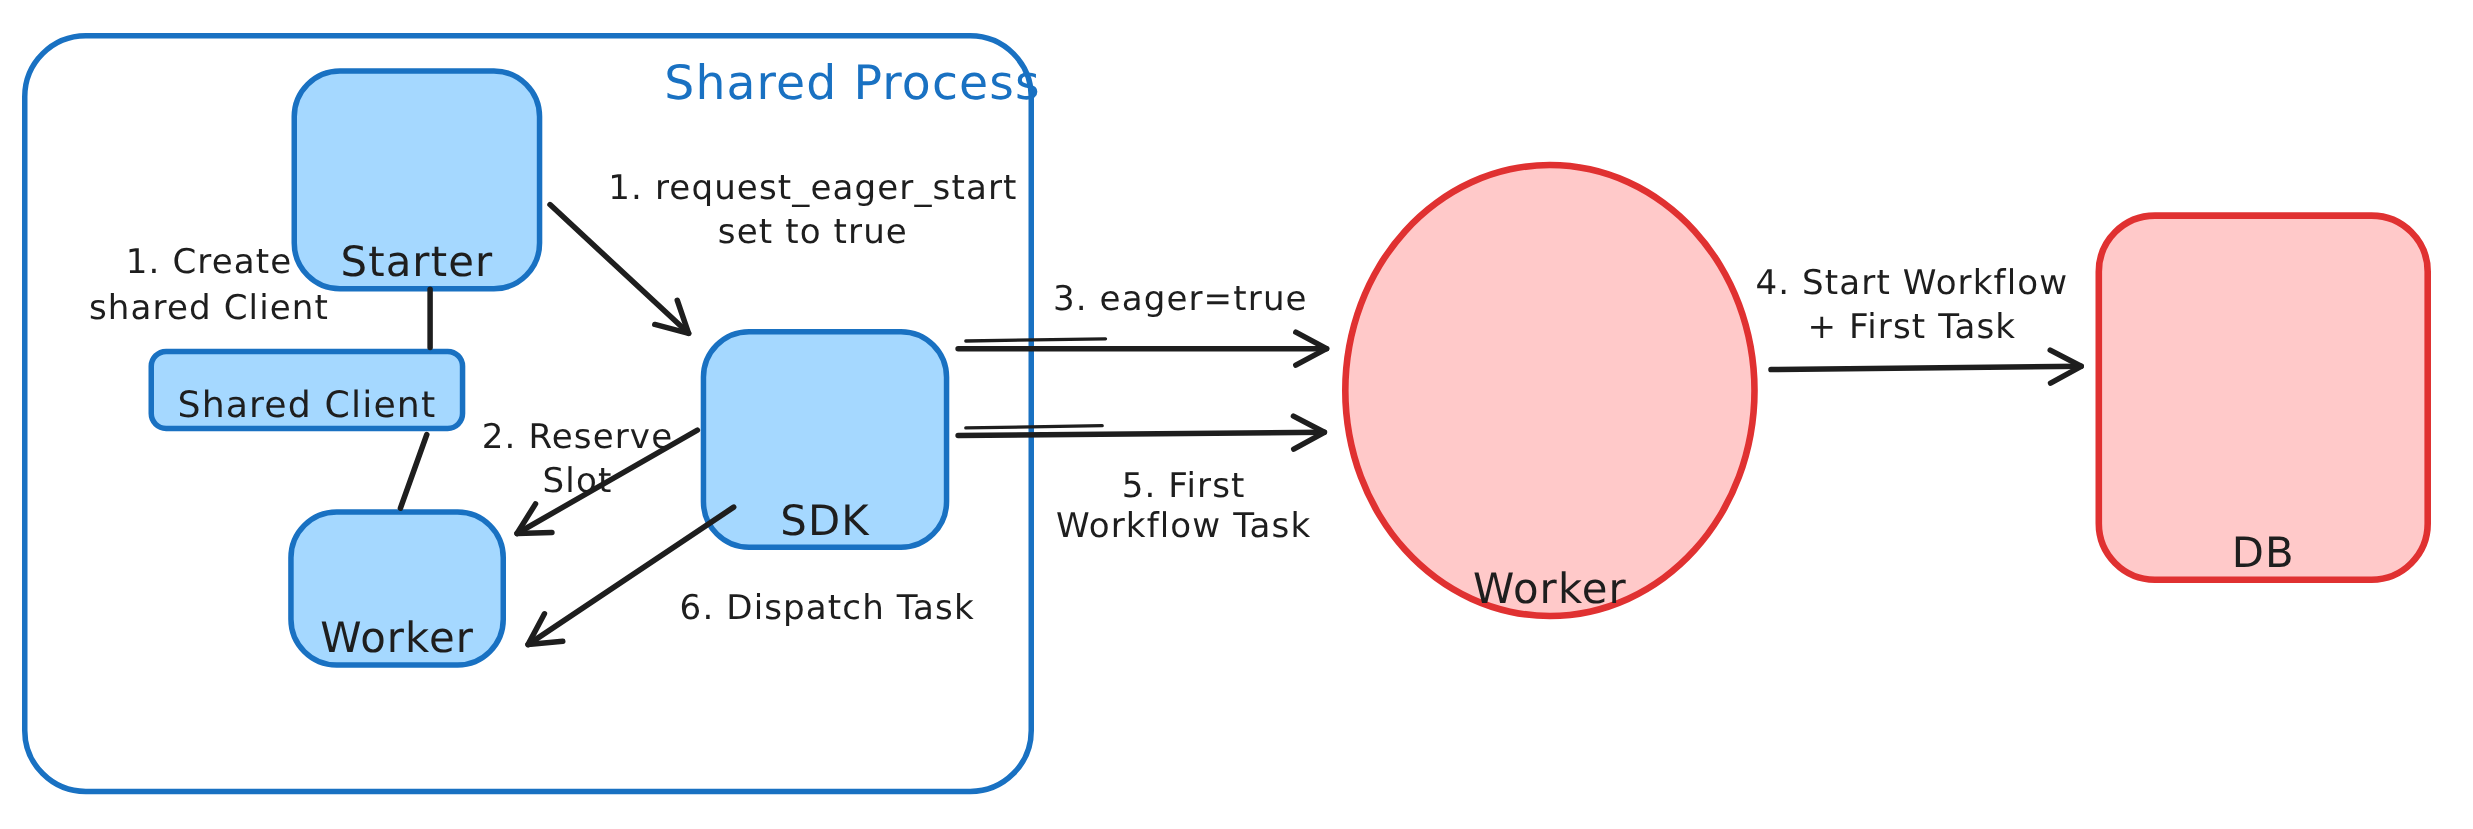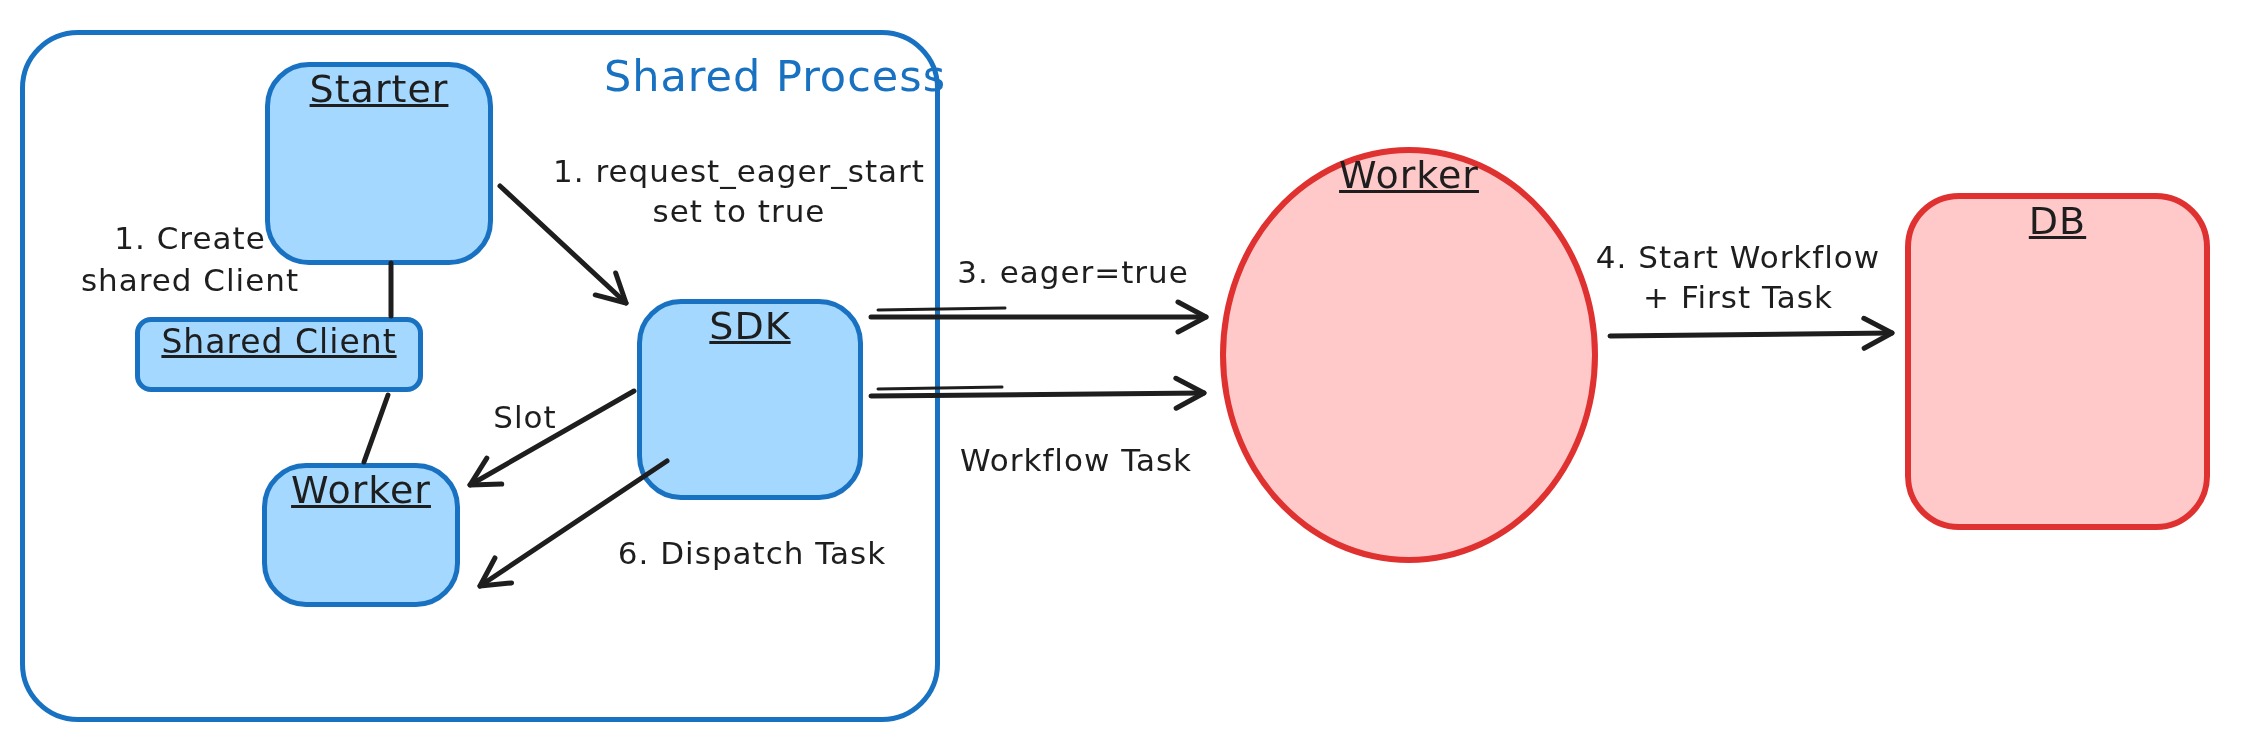--- a/index.html
+++ b/index.html
@@ -29,25 +29,24 @@
     color: #1971c2;
     font-size: 43px;
     letter-spacing: 1px;
     white-space: nowrap;
   }
   
   .node {
     position: absolute;
     box-sizing: border-box;
     display: flex;
-    align-items: flex-start;
+    align-items: flex-end;
     justify-content: center;
     text-align: center;
     white-space: nowrap;
-    text-decoration: underline;
   }
   .node.blue { border: 5px solid #1971c2; background: #a5d8ff; }
   .node.red  { border: 6px solid #e03131; background: #ffc9c9; }
   .node-label { font-size: 38px; letter-spacing: 1px; }
   .node-label.small { font-size: 33px; }
 
   #node-starter { left: 265px; top: 62px;  width: 228px; height: 203px; border-radius: 44px; }
   #node-shared-client { left: 135px; top: 317px; width: 288px; height: 75px; border-radius: 16px; }
   #node-worker { left: 262px; top: 463px; width: 198px; height: 144px; border-radius: 44px; }
   #node-sdk { left: 637px; top: 252px; width: 226px; height: 201px; border-radius: 44px; margin-top: 47px; }
@@ -115,28 +114,30 @@
     <div>1. Create</div>
     <div>shared Client</div>
   </div>
 
   <div class="annotation" id="ann-request-eager-start">
     <div>1. request_eager_start</div>
     <div>set to true</div>
   </div>
 
   <div class="annotation" id="ann-reserve-slot">
+    <div>2. Reserve</div>
     <div>Slot</div>
   </div>
 
   <div class="annotation" id="ann-eager-true">
     <div>3. eager=true</div>
   </div>
 
   <div class="annotation" id="ann-first-workflow-task">
+    <div>5. First</div>
     <div>Workflow Task</div>
   </div>
 
   <div class="annotation" id="ann-start-workflow">
     <div>4. Start Workflow</div>
     <div>+ First Task</div>
   </div>
 
   <div class="annotation" id="ann-dispatch-task">
     <div>6. Dispatch Task</div>

